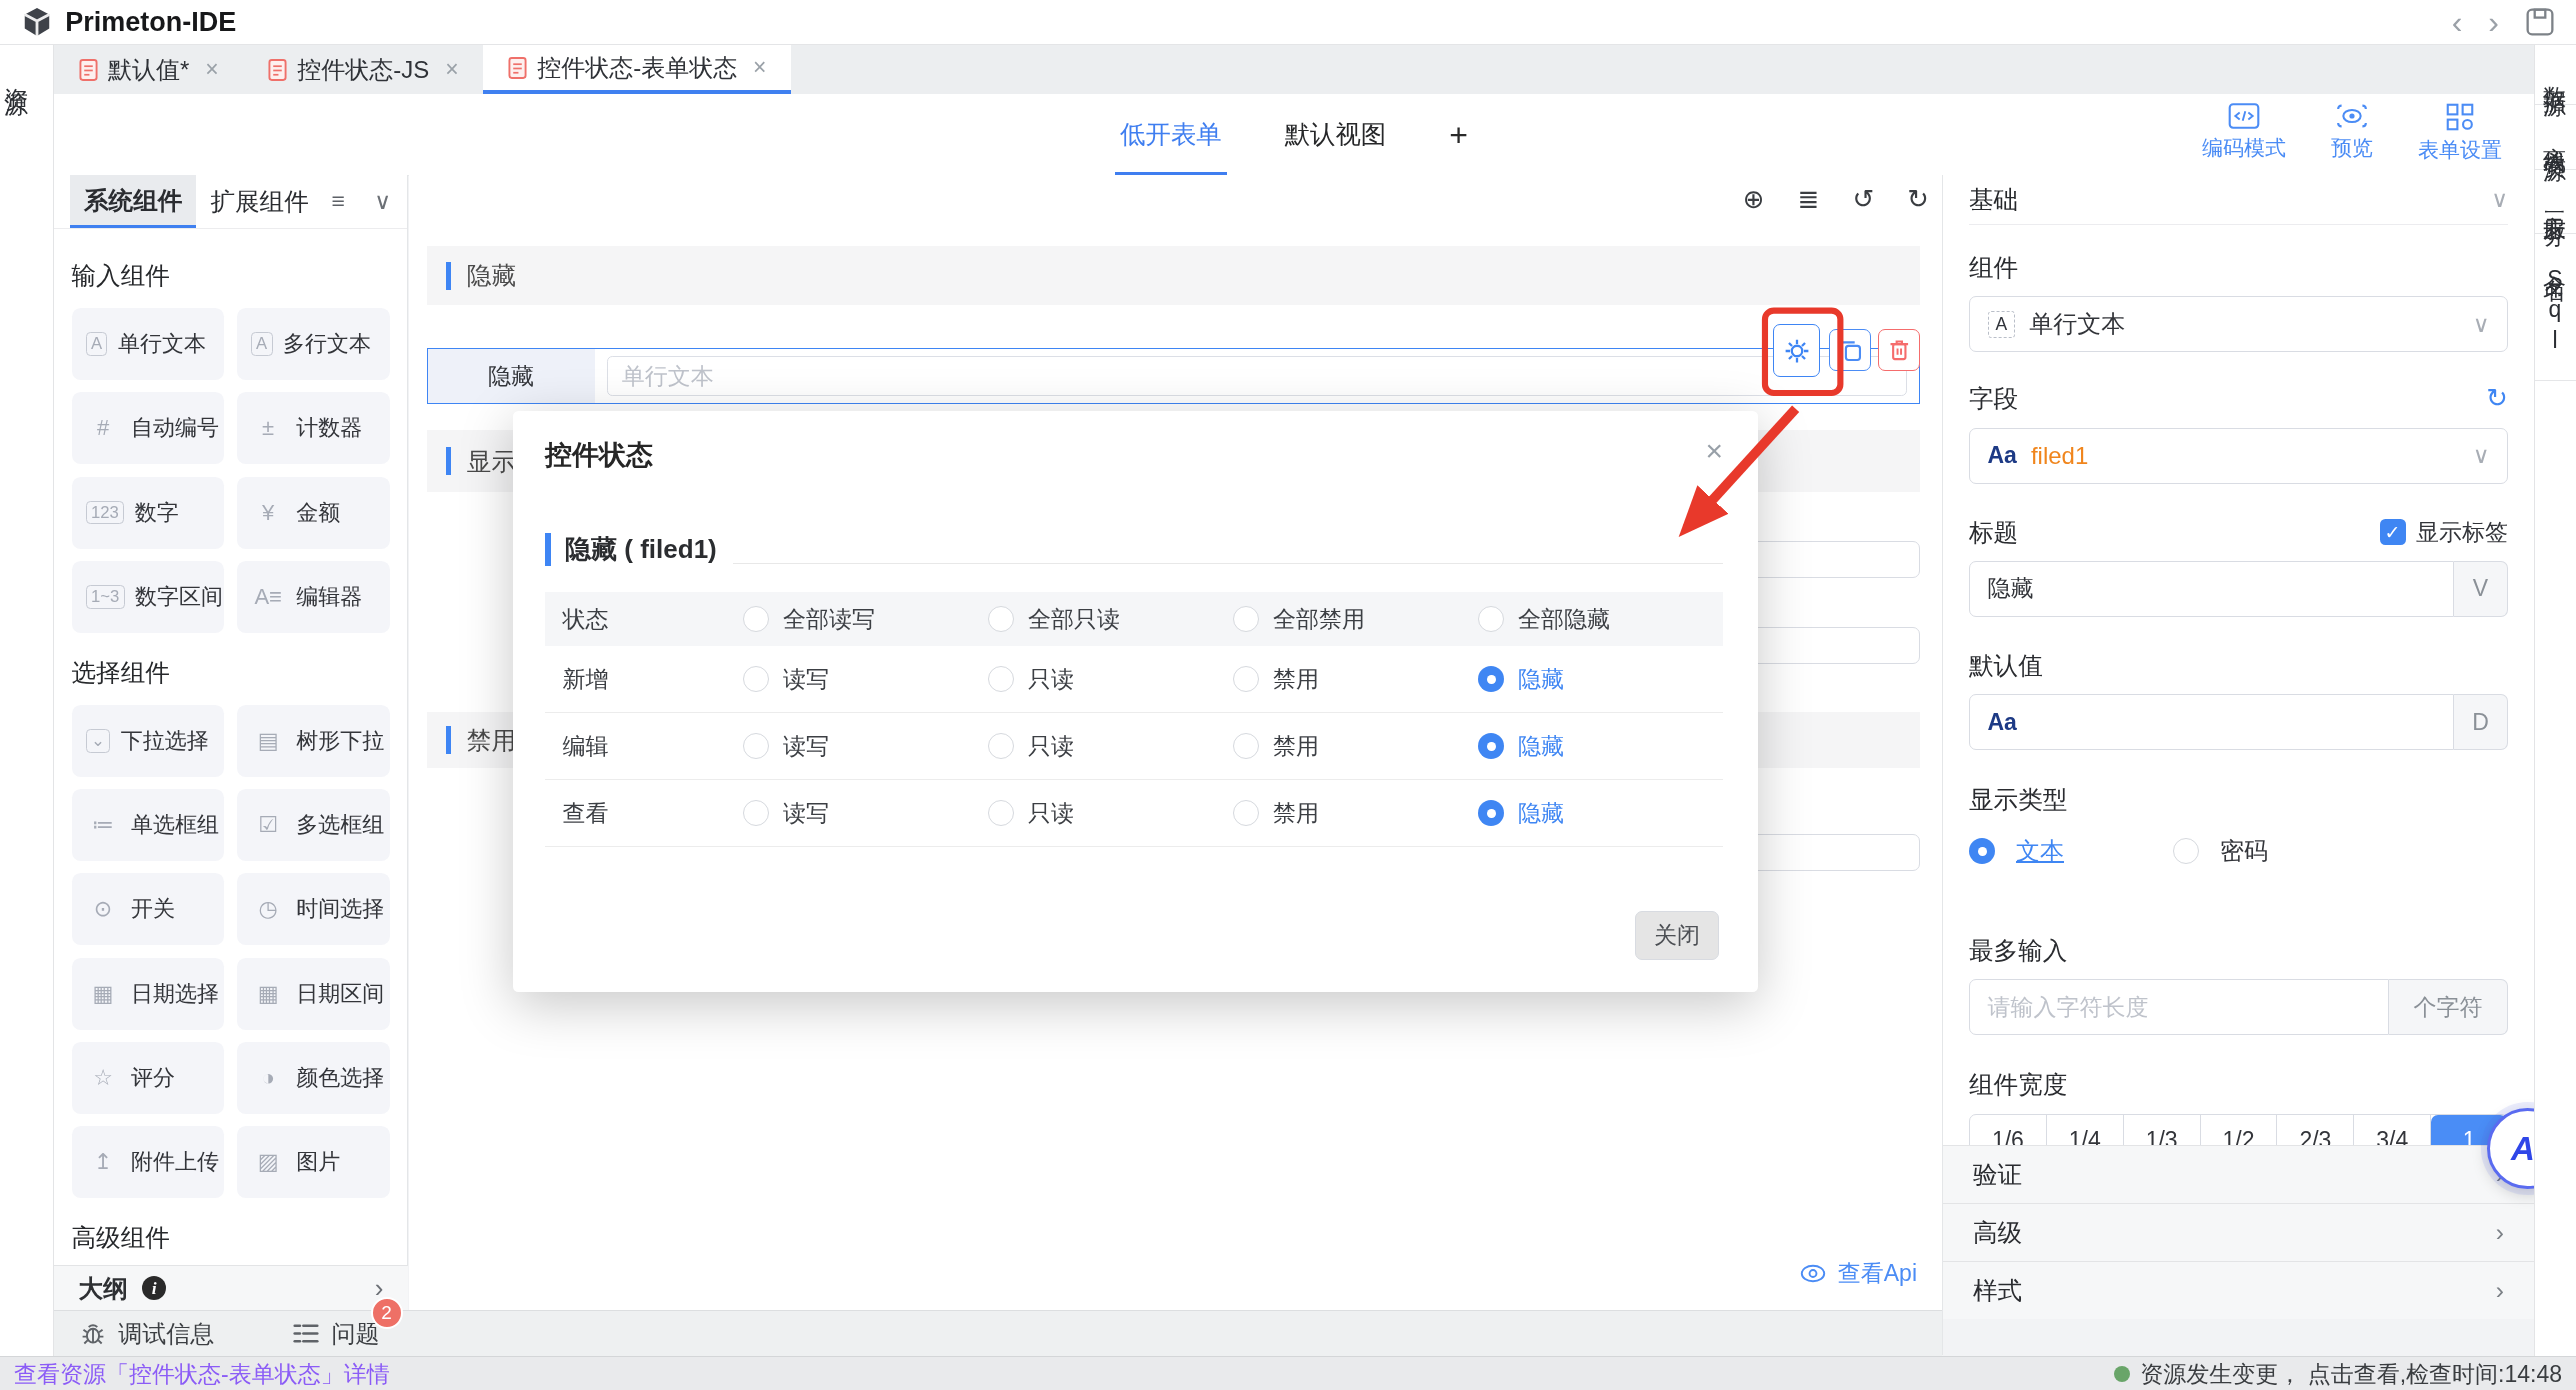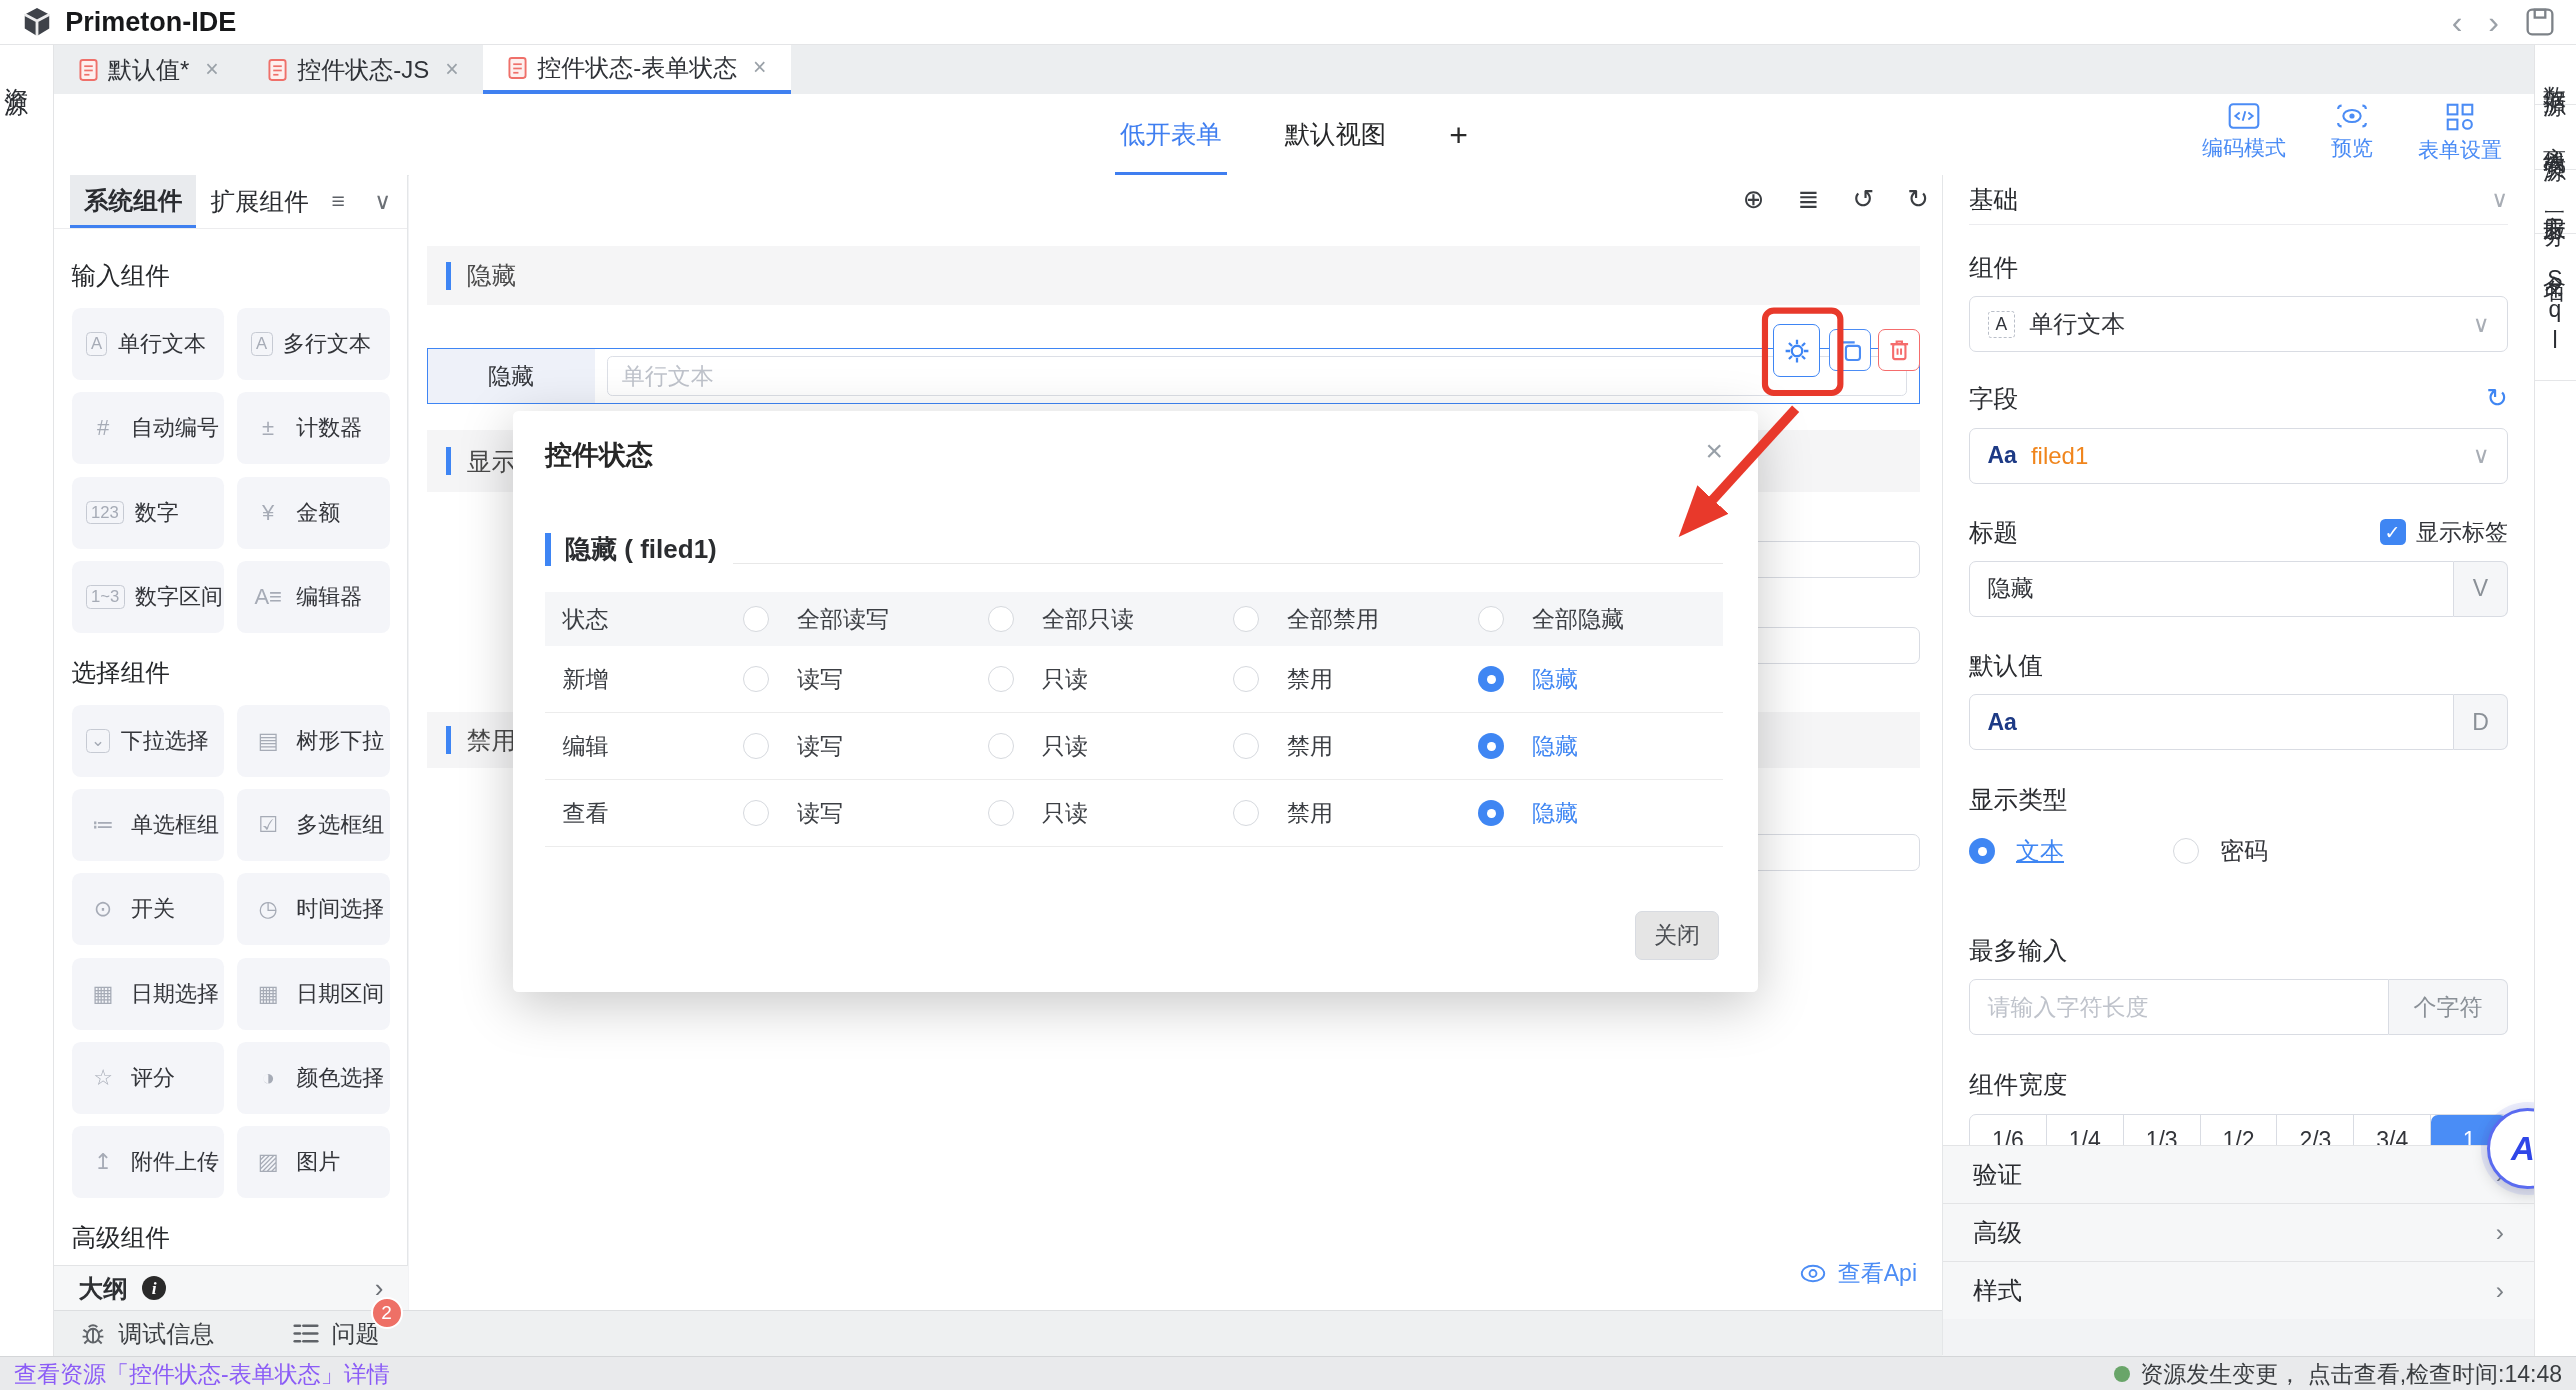--- a/index.html
+++ b/index.html
@@ -127,21 +127,21 @@
   .modal-title { position:absolute; left:32px; top:26px; font-size:27px; font-weight:600; color:#262626; }
   .modal-close { position:absolute; right:35px; top:23px; font-size:30px; color:#98a0a8; cursor:pointer; }
   .modal-sec { position:absolute; left:32px; right:35px; top:121px; display:flex; align-items:center; }
   .modal-sec .bar { width:6.1px; height:33px; background:#3e85f4; }
   .modal-sec .sec-title { font-size:26px; font-weight:700; color:#2b2d30; margin-left:14px; white-space:nowrap; }
   .modal-sec .sec-line { flex:1; border-bottom:0.9px solid #e8e8e8; margin-left:16px; align-self:flex-end; margin-bottom:3.5px; }
   .m-table { position:absolute; left:32px; right:35px; top:181px; }
   .m-row { display:flex; align-items:center; height:67px; border-bottom:0.9px solid #ececec; }
   .m-row.header { height:54px; background:#f5f6f8; border-bottom:none; }
   .m-name { width:198px; padding-left:17.5px; font-size:23px; color:#3c3f44; }
-  .m-cell { flex:1; display:flex; align-items:center; gap:28px; }
+  .m-cell { flex:1; display:flex; align-items:center; gap:14px; }
   .m-cell .cell-label { font-size:23px; color:#3c3f44; }
   .m-cell .cell-label.sel { color:#3f86f3; }
   .m-footer-btn { position:absolute; right:39px; bottom:32px; width:84px; height:49px; border:0.9px solid #d8dbe1; border-radius:7px; background:#e5e5e5; display:flex; align-items:center; justify-content:center; font-size:23px; color:#4c4f54; cursor:pointer; }
 
   .annotation { position:absolute; left:0; top:0; z-index:80; pointer-events:none; }
   svg.ic { display:block; }
 </style>
 </head>
 <body>
 

